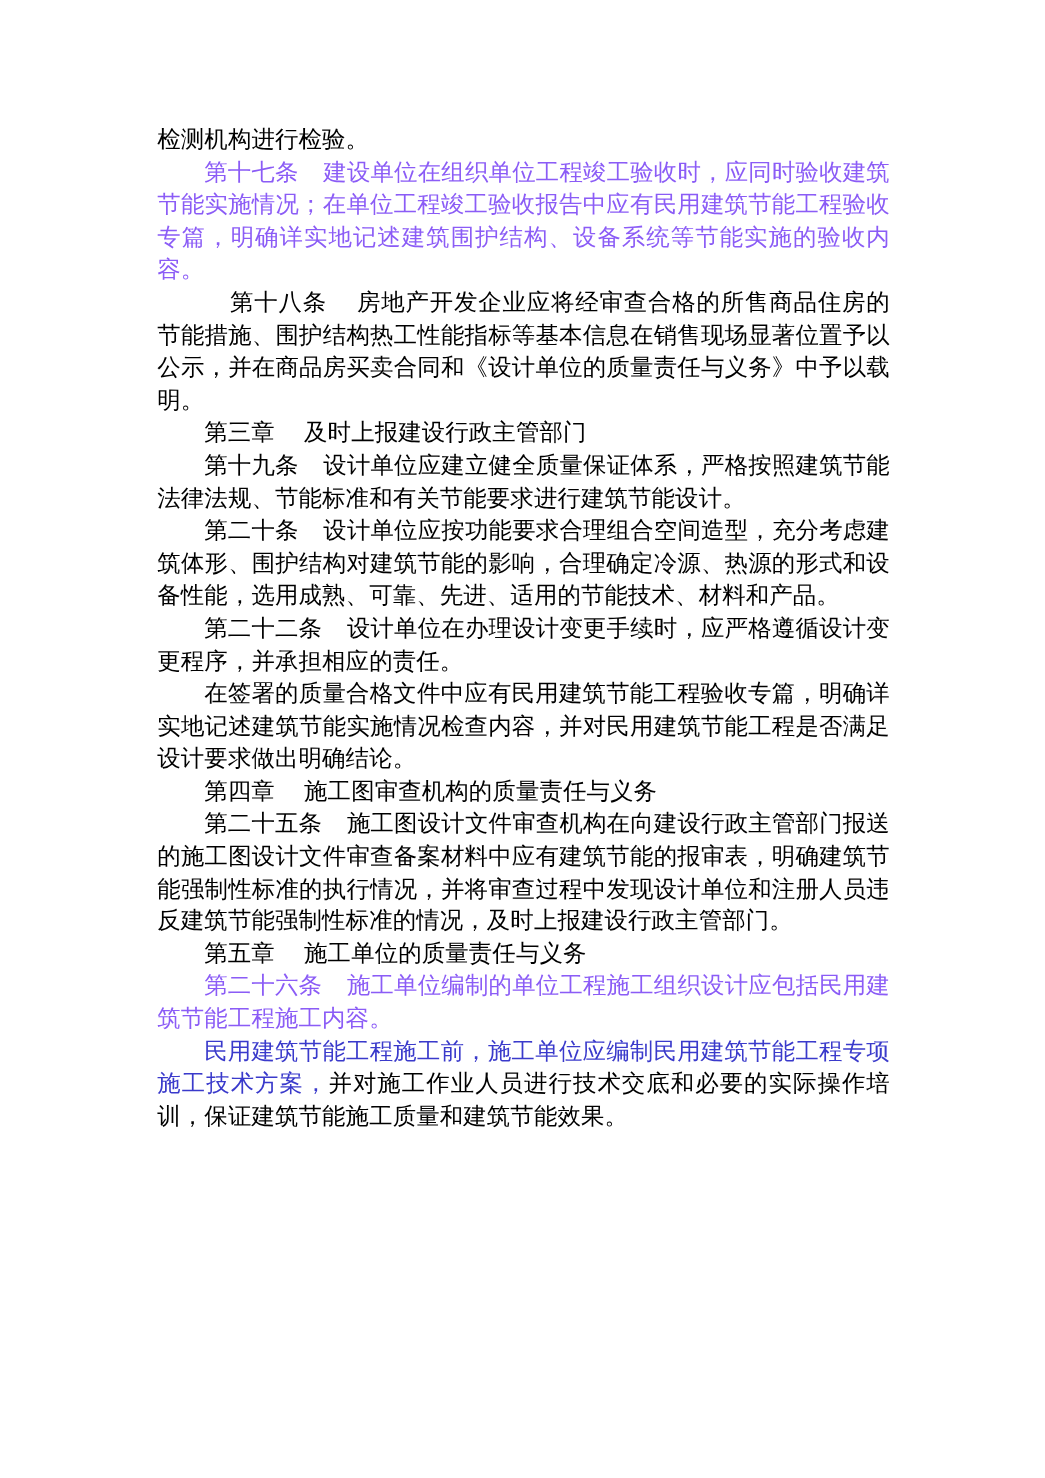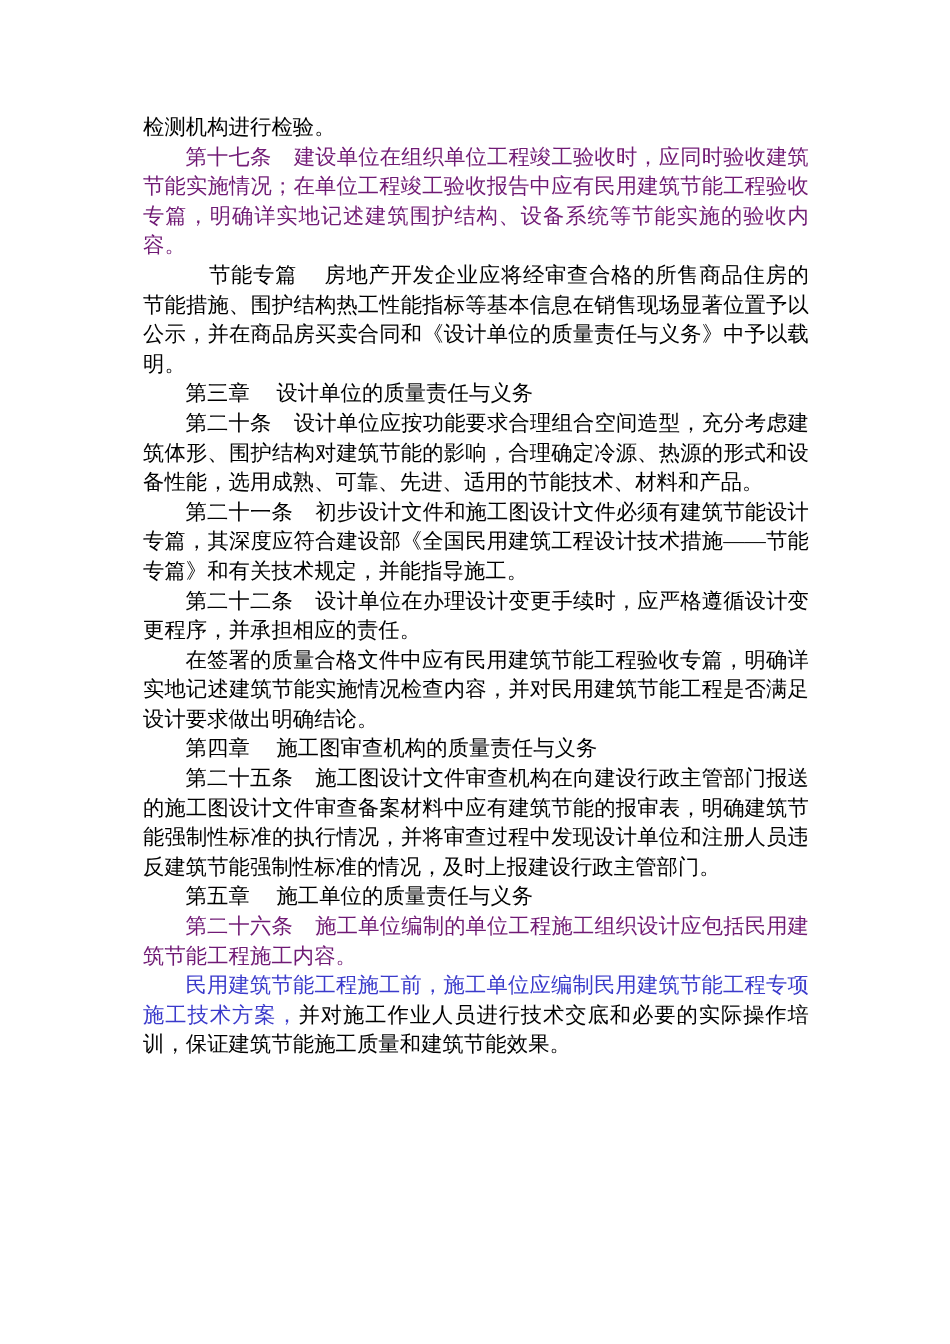--- a/index.html
+++ b/index.html
@@ -36,21 +36,21 @@
     letter-spacing: 0.1px;
     word-break: break-all;
   }
   
   .ind-0 { text-indent: 0; }
   .ind-2 { text-indent: 2em; }
   .ind-3 { text-indent: 3.1em; }
 
   
   .c-black { color: #000000; }
-  .c-blue  { color: #701a75; }
+  .c-blue  { color: #8b5cf6; }
 
   .seg-blue  { color: #3A3ACB; }
   .seg-black { color: #000000; }
 
   
   .gap { display: inline-block; width: 1.05em; }
   .gap-wide { display: inline-block; width: 1.25em; }
 </style>
 </head>
 <body>
@@ -61,35 +61,35 @@
     <p class="para ind-0 c-black">
       <span>检测机构进行检验。</span>
     </p>
 
     <p class="para ind-2 c-blue">
       <span>第十七条</span><span class="gap"></span><span>建设单位在组织单位工程竣工验收时，应同时验收建筑节能实施情况；在单位工程竣工验收报告中应有民用建筑节能工程验收专篇，明确详实地记述建筑围护结构、设备系统等节能实施的验收内容。</span>
     </p>
 
 
     <p class="para ind-3 c-black">
-      <span>节能专篇</span><span class="gap-wide"></span><span>房地产开发企业应将经审查合格的所售商品住房的节能措施、围护结构热工性能指标等基本信息在销售现场显著位置予以公示，并在商品房买卖合同和《设计单位的质量责任与义务》中予以载明。</span>
+      <span>第十八条</span><span class="gap-wide"></span><span>房地产开发企业应将经审查合格的所售商品住房的节能措施、围护结构热工性能指标等基本信息在销售现场显著位置予以公示，并在商品房买卖合同和《设计单位的质量责任与义务》中予以载明。</span>
     </p>
 
     <p class="para ind-2 c-black">
-      <span>第三章</span><span class="gap-wide"></span><span>设计单位的质量责任与义务</span>
+      <span>第三章</span><span class="gap-wide"></span><span>及时上报建设行政主管部门</span>
     </p>
 
+    <p class="para ind-2 c-black">
+      <span>第十九条</span><span class="gap"></span><span>设计单位应建立健全质量保证体系，严格按照建筑节能法律法规、节能标准和有关节能要求进行建筑节能设计。</span>
+    </p>
 
     <p class="para ind-2 c-black">
       <span>第二十条</span><span class="gap"></span><span>设计单位应按功能要求合理组合空间造型，充分考虑建筑体形、围护结构对建筑节能的影响，合理确定冷源、热源的形式和设备性能，选用成熟、可靠、先进、适用的节能技术、材料和产品。</span>
     </p>
 
-    <p class="para ind-2 c-black">
-      <span>第二十一条</span><span class="gap"></span><span>初步设计文件和施工图设计文件必须有建筑节能设计专篇，其深度应符合建设部《全国民用建筑工程设计技术措施——节能专篇》和有关技术规定，并能指导施工。</span>
-    </p>
 
     <p class="para ind-2 c-black">
       <span>第二十二条</span><span class="gap"></span><span>设计单位在办理设计变更手续时，应严格遵循设计变更程序，并承担相应的责任。</span>
     </p>
 
 
     <p class="para ind-2 c-black">
       <span>在签署的质量合格文件中应有民用建筑节能工程验收专篇，明确详实地记述建筑节能实施情况检查内容，并对民用建筑节能工程是否满足设计要求做出明确结论。</span>
     </p>
 

